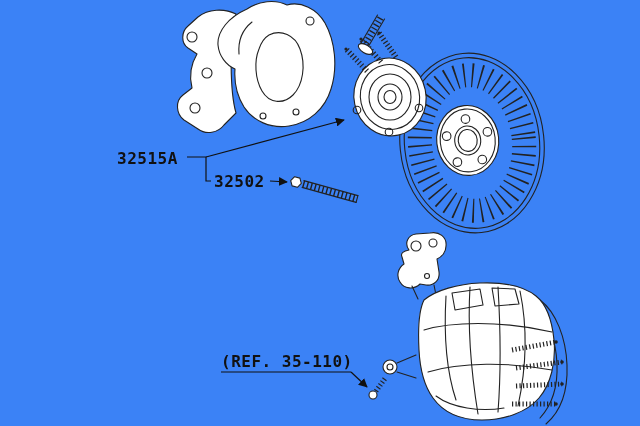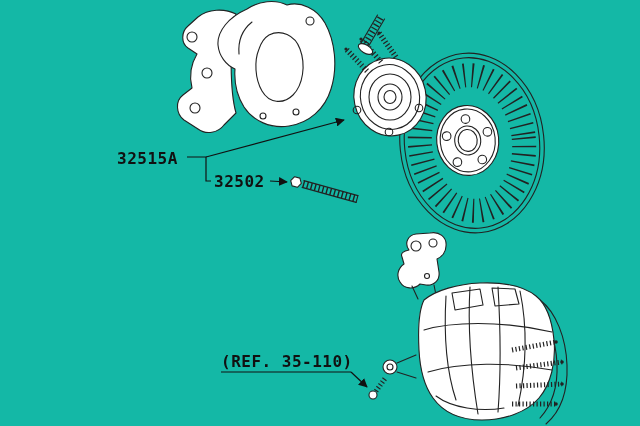--- a/index.html
+++ b/index.html
@@ -1,17 +1,17 @@
 <!DOCTYPE html>
 <html><head>
 <meta charset="utf-8">
 <style>
   html,body{margin:0;padding:0;background:#ffffff;}
   #stage{
-    position:relative;width:640px;height:426px;background:#14b8a6;overflow:hidden;
+    position:relative;width:640px;height:426px;background:#3b82f6;overflow:hidden;
     font-family:"DejaVu Sans Mono","Liberation Mono",monospace;
   }
   #stage svg{position:absolute;left:0;top:0;}
   text{
     font-family:"DejaVu Sans Mono","Liberation Mono",monospace;
     font-weight:700;font-size:16px;fill:#111;letter-spacing:.5px;
   }
   .ln{fill:none;stroke:#222;stroke-width:1.1;stroke-linecap:round;stroke-linejoin:round;}
   .lnw{fill:#ffffff;stroke:#222;stroke-width:1.1;stroke-linejoin:round;}
   .hatch{fill:none;stroke:#222;}

